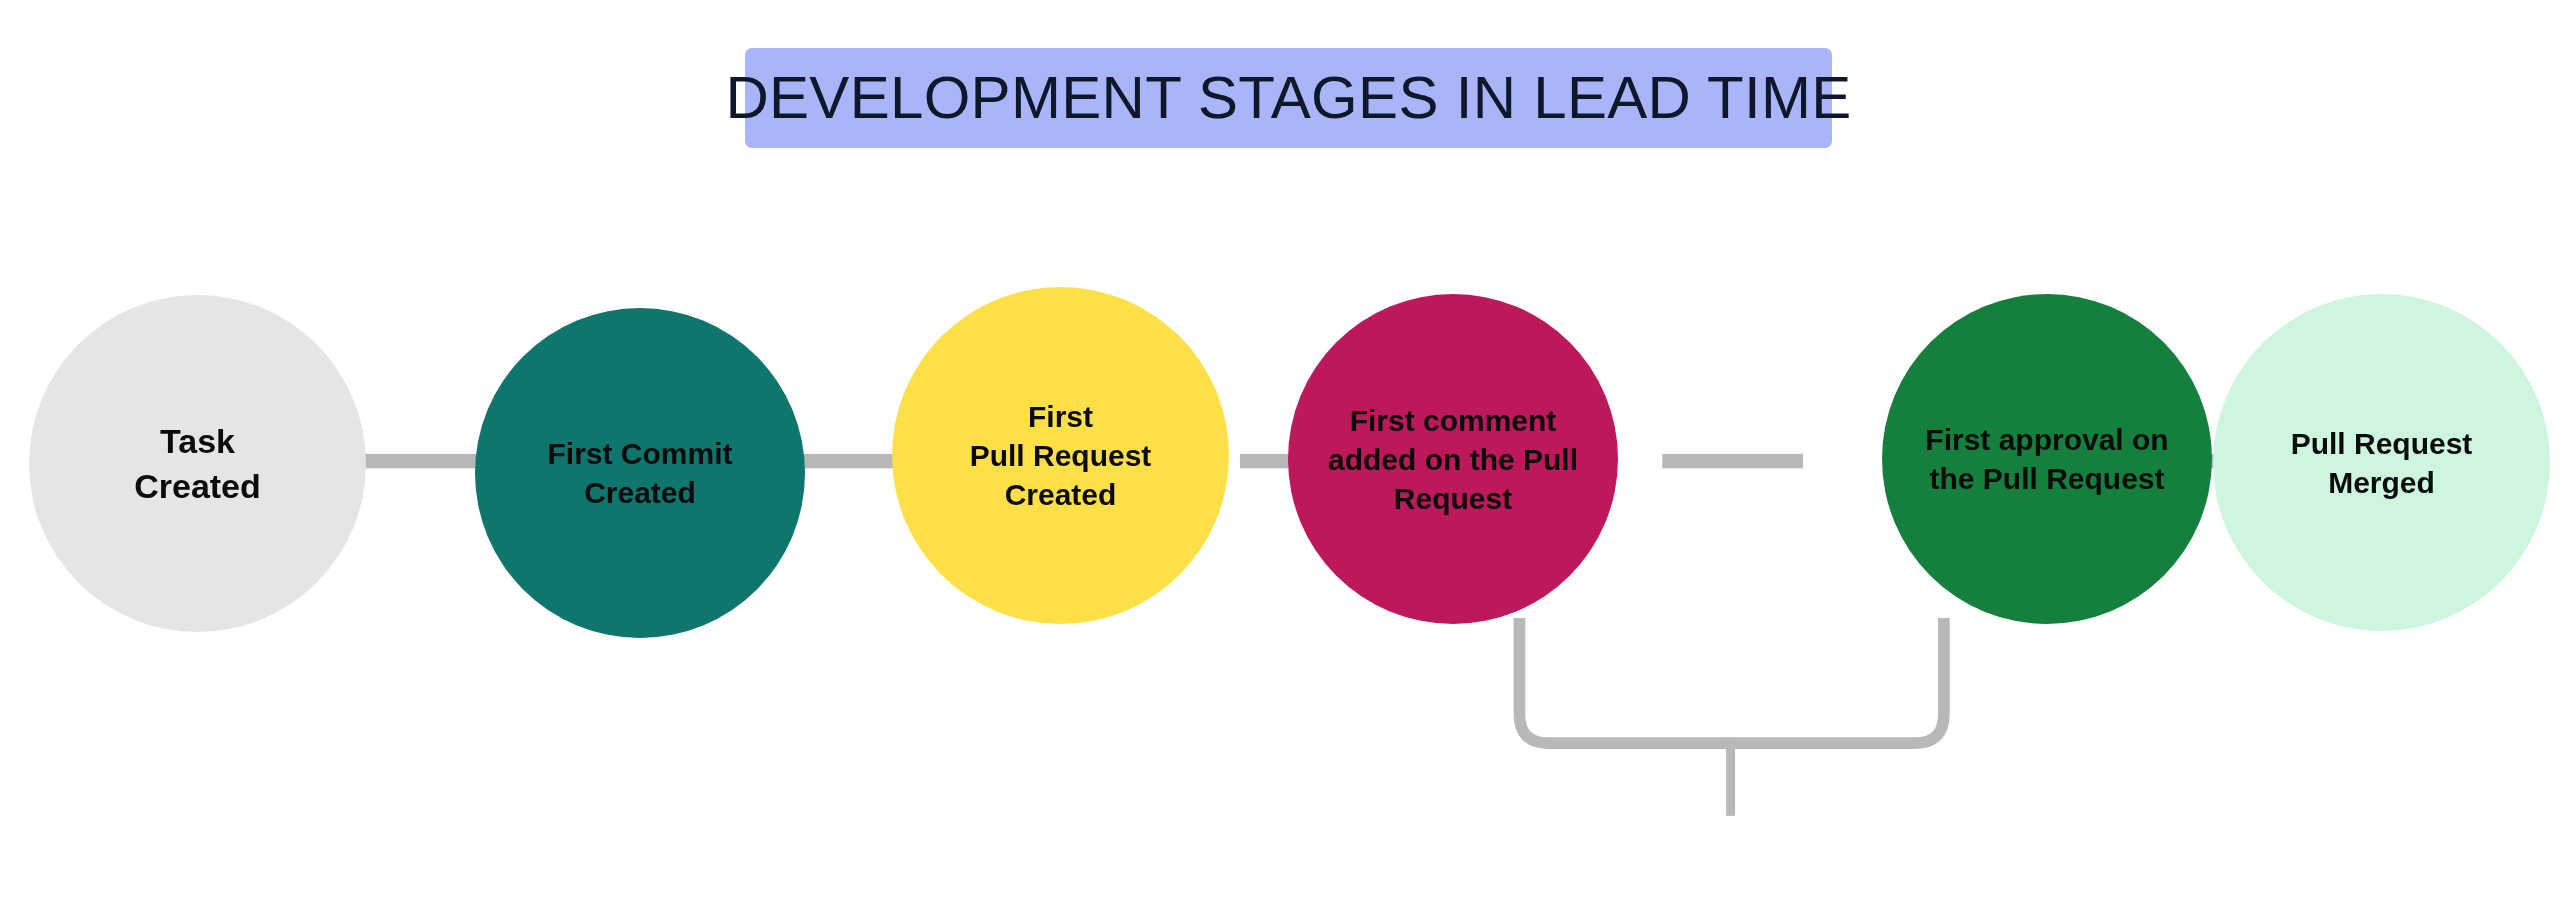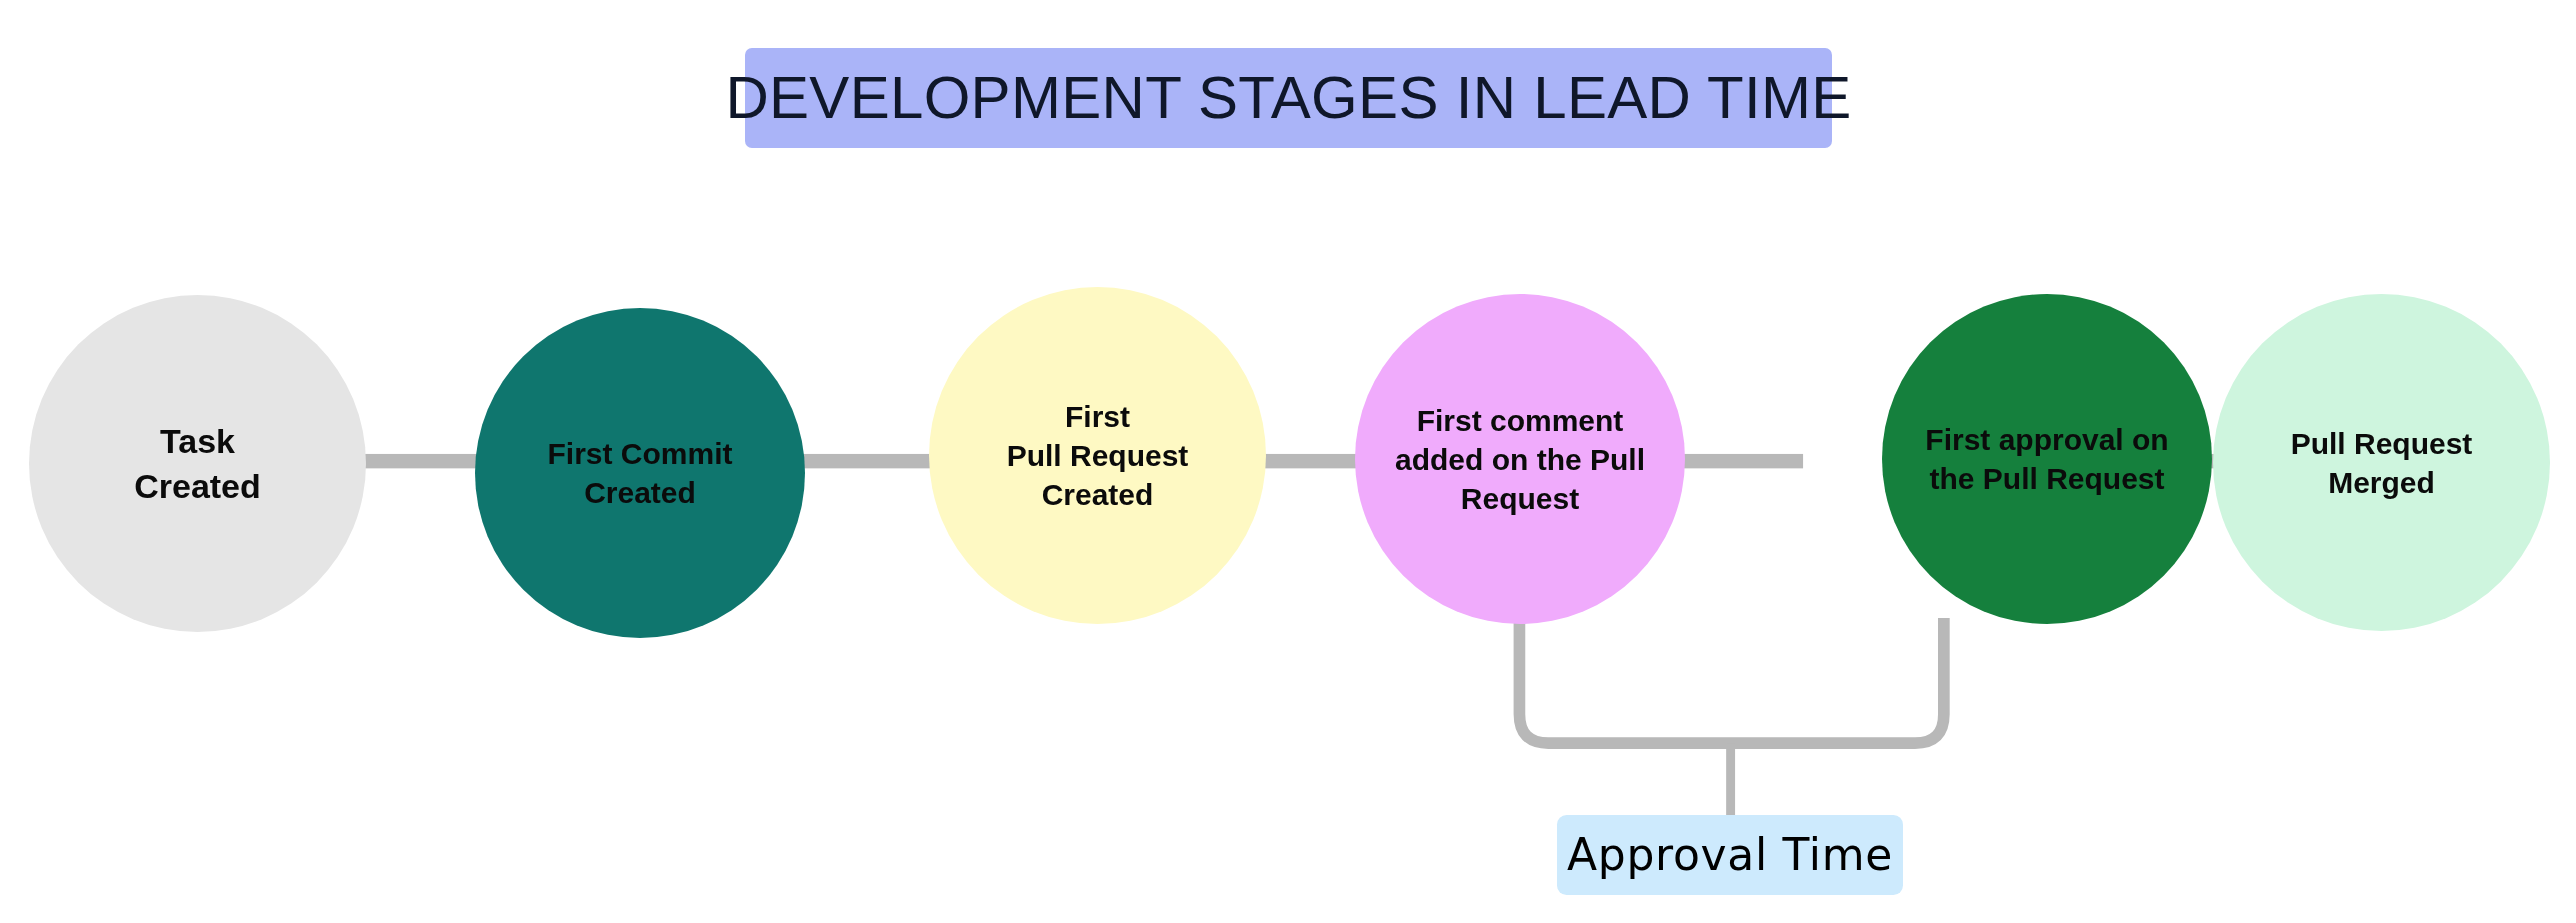--- a/index.html
+++ b/index.html
@@ -69,22 +69,22 @@
     font-weight: bold;
     color: #0b0b0b;
     text-align: center;
     line-height: 1.30;
     white-space: pre-line;
     width: 130%;
   }
 
   .stage.s0 { left: 29px;   top: 295px; width: 337px; height: 337px; background: #e5e5e5; }
   .stage.s1 { left: 475px;  top: 308px; width: 330px; height: 330px; background: #0f766e; }
-  .stage.s2 { left: 929px; top: 287px; width: 337px; height: 337px; background: #fef9c3; }
-  .stage.s3 { left: 1355px; top: 294px; width: 330px; height: 330px; background: #f0abfc; }
+  .stage.s2 { left: 892px; top: 287px; width: 337px; height: 337px; background: #fde047; }
+  .stage.s3 { left: 1288px; top: 294px; width: 330px; height: 330px; background: #be185d; }
   .stage.s4 { left: 1882px; top: 294px; width: 330px; height: 330px; background: #15803d; }
   .stage.s5 { left: 2213px; top: 294px; width: 337px; height: 337px; background: #cef5de; }
 
   .stage.s0 .stage-label { font-size: 34px; }
   .stage.s1 .stage-label { font-size: 30px; }
   .stage.s2 .stage-label { font-size: 30px; }
   .stage.s3 .stage-label { font-size: 30px; }
   .stage.s4 .stage-label { font-size: 30px; }
   .stage.s5 .stage-label { font-size: 30px; }
 
@@ -159,18 +159,15 @@
   <div class="stage s4">
     <span class="stage-label">First approval on
 the Pull Request</span>
   </div>
 
   <div class="stage s5">
     <span class="stage-label">Pull Request
 Merged</span>
   </div>
 
-  <div class="annotation-badge">
-    <span class="annotation-text">Approval Time</span>
-  </div>
 
 </div>
 
 
 </body></html>

